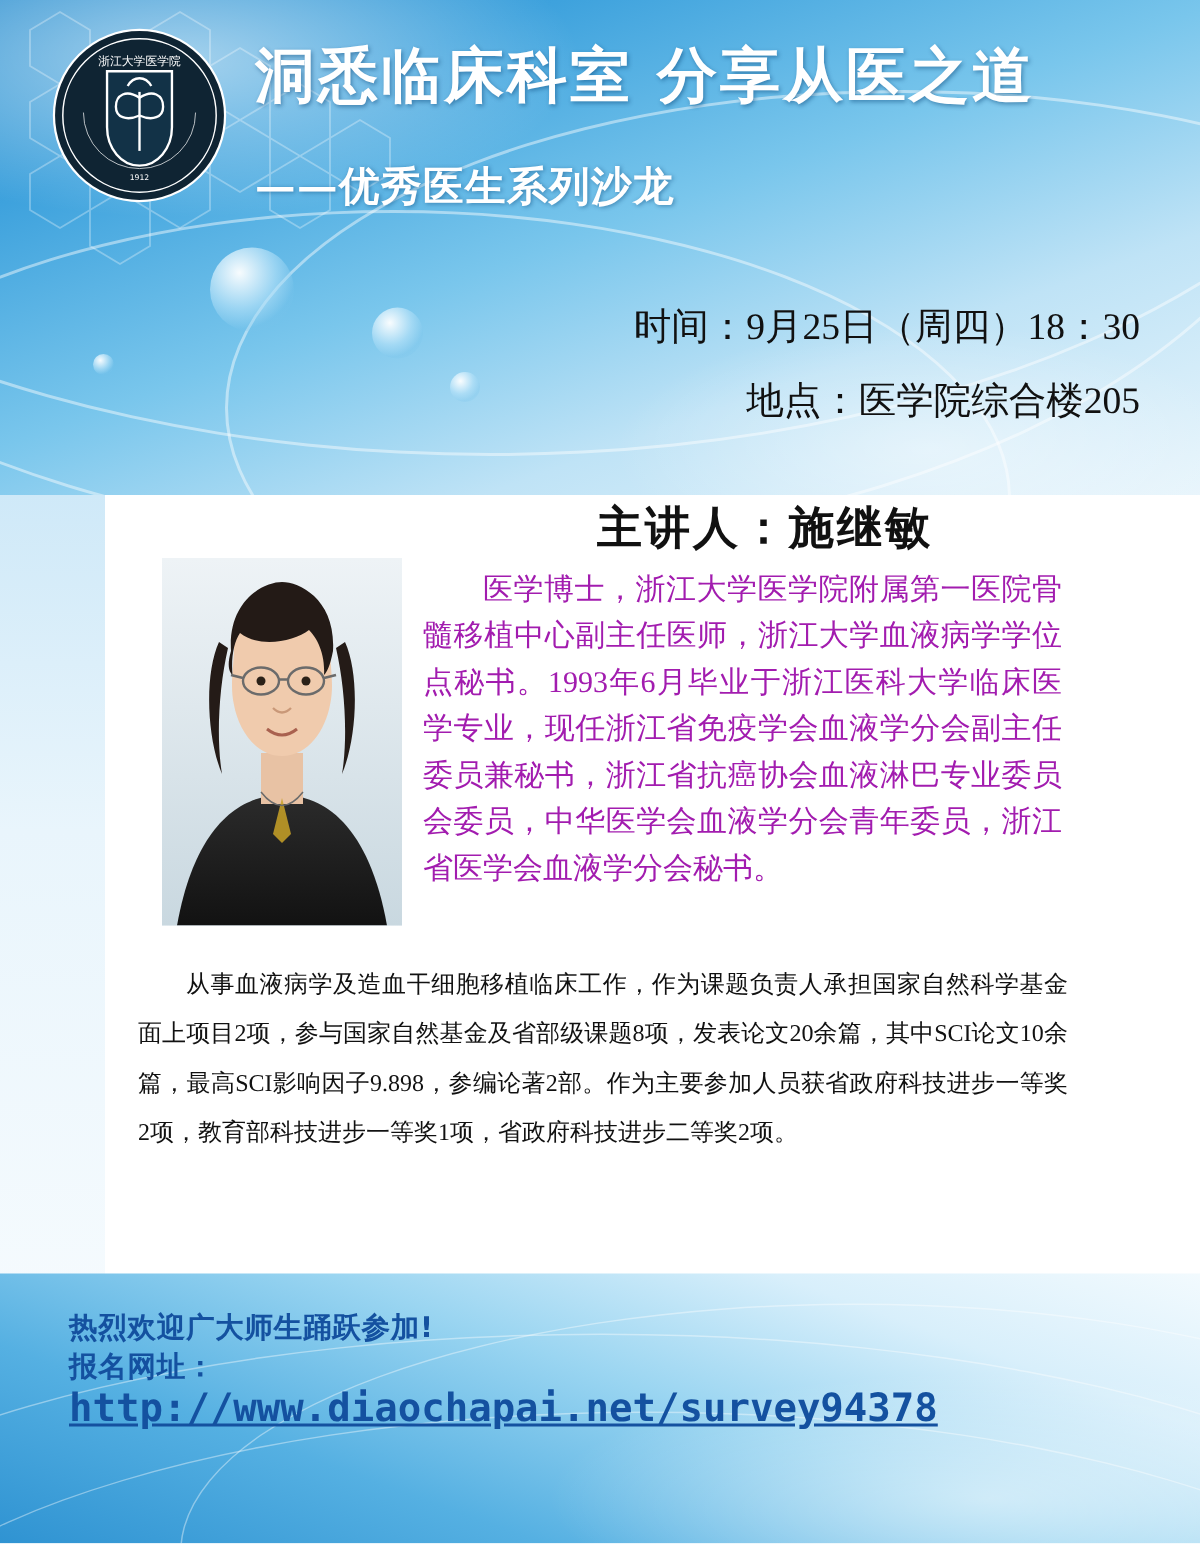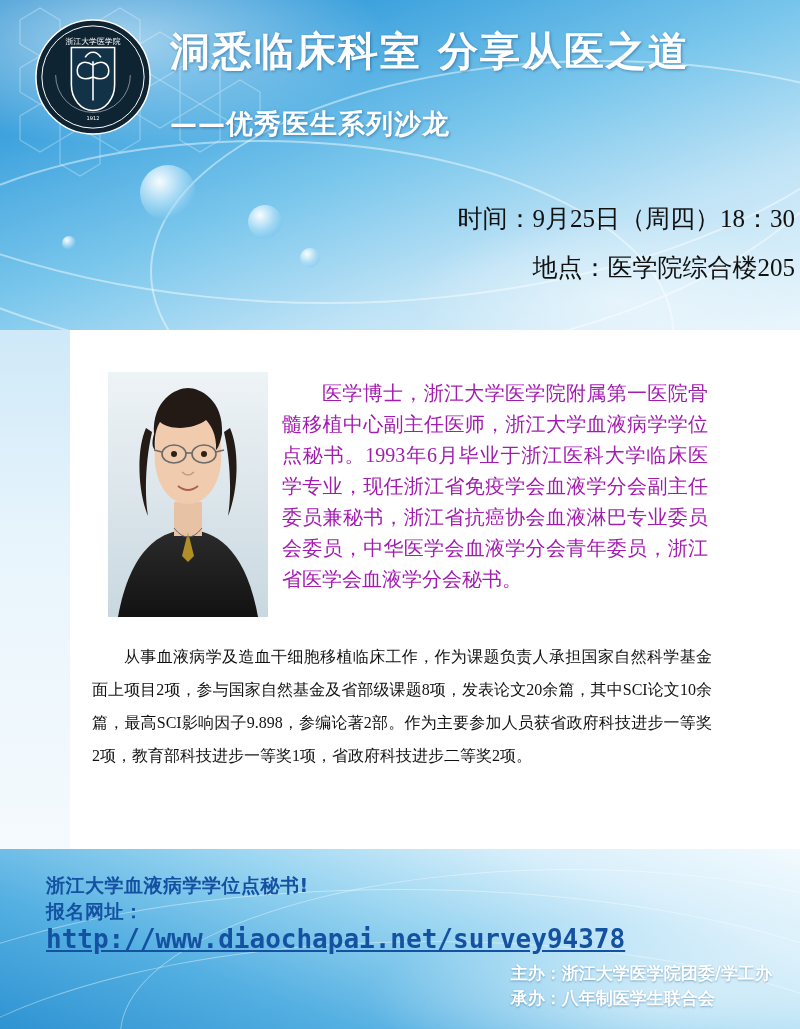--- a/index.html
+++ b/index.html
@@ -112,21 +112,21 @@
     font-weight: bold;
     letter-spacing: 1px;
     margin-top: 28px;
     text-shadow: 1px 1px 3px rgba(0,60,110,0.45);
     white-space: nowrap;
   }
 
   
   .meta {
     position: absolute;
-    left: 345px; top: 194px;
+    left: 310px; top: 194px;
     width: 450px;
     color: #111111;
     font-size: 25px;
     line-height: 49px;
     text-align: right;
     white-space: nowrap;
   }
   .meta .row { display: block; }
 
   
@@ -271,20 +271,21 @@
   <div class="header-text">
     <div class="title-main">洞悉临床科室  分享从医之道</div>
     <div class="title-sub">——优秀医生系列沙龙</div>
   </div>
 
   <div class="meta">
     <span class="row">时间：9月25日（周四）18：30</span>
     <span class="row">地点：医学院综合楼205</span>
   </div>
 
+  <div class="speaker-title">主讲人：施继敏</div>
 
   <svg class="photo" viewBox="0 0 160 245" preserveAspectRatio="xMidYMid slice">
     <defs>
       <linearGradient id="bgph" x1="0" y1="0" x2="0" y2="1">
         <stop offset="0%" stop-color="#eef3f6"></stop>
         <stop offset="100%" stop-color="#c9d8e0"></stop>
       </linearGradient>
       <linearGradient id="shirt" x1="0" y1="0" x2="0" y2="1">
         <stop offset="0%" stop-color="#2b2b2b"></stop>
         <stop offset="100%" stop-color="#121212"></stop>
@@ -310,23 +311,19 @@
     <path d="M70 114 q10 8 20 0" stroke="#a9614f" stroke-width="2" fill="none"></path>
     <path d="M80 160 l-6 24 l6 6 l6 -6 z" fill="#c9a227" opacity="0.85"></path>
     <path d="M66 156 q14 18 28 0" stroke="#6b6b6b" stroke-width="1" fill="none"></path>
   </svg>
 
   <div class="bio">医学博士，浙江大学医学院附属第一医院骨髓移植中心副主任医师，浙江大学血液病学学位点秘书。1993年6月毕业于浙江医科大学临床医学专业，现任浙江省免疫学会血液学分会副主任委员兼秘书，浙江省抗癌协会血液淋巴专业委员会委员，中华医学会血液学分会青年委员，浙江省医学会血液学分会秘书。</div>
 
   <div class="body-text">从事血液病学及造血干细胞移植临床工作，作为课题负责人承担国家自然科学基金面上项目2项，参与国家自然基金及省部级课题8项，发表论文20余篇，其中SCI论文10余篇，最高SCI影响因子9.898，参编论著2部。作为主要参加人员获省政府科技进步一等奖2项，教育部科技进步一等奖1项，省政府科技进步二等奖2项。</div>
 
   <div class="cta">
-    <div>浙江大学血液病学学位点秘书!</div>
+    <div>热烈欢迎广大师生踊跃参加!</div>
     <div>报名网址：</div>
     <a class="url" href="#">http://www.diaochapai.net/survey94378</a>
   </div>
 
-  <div class="organizers">
-    <div>主办：浙江大学医学院团委/学工办</div>
-    <div>承办：八年制医学生联合会</div>
-  </div>
 
 </div>
 
 </body></html>

